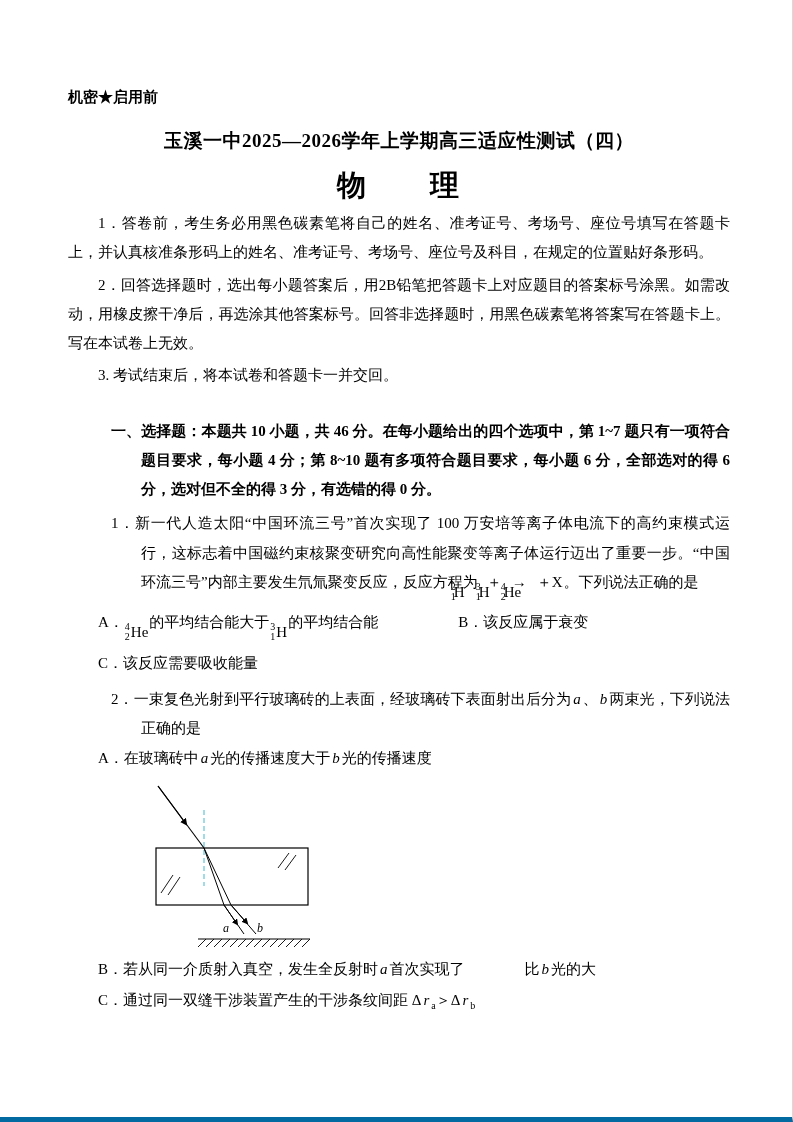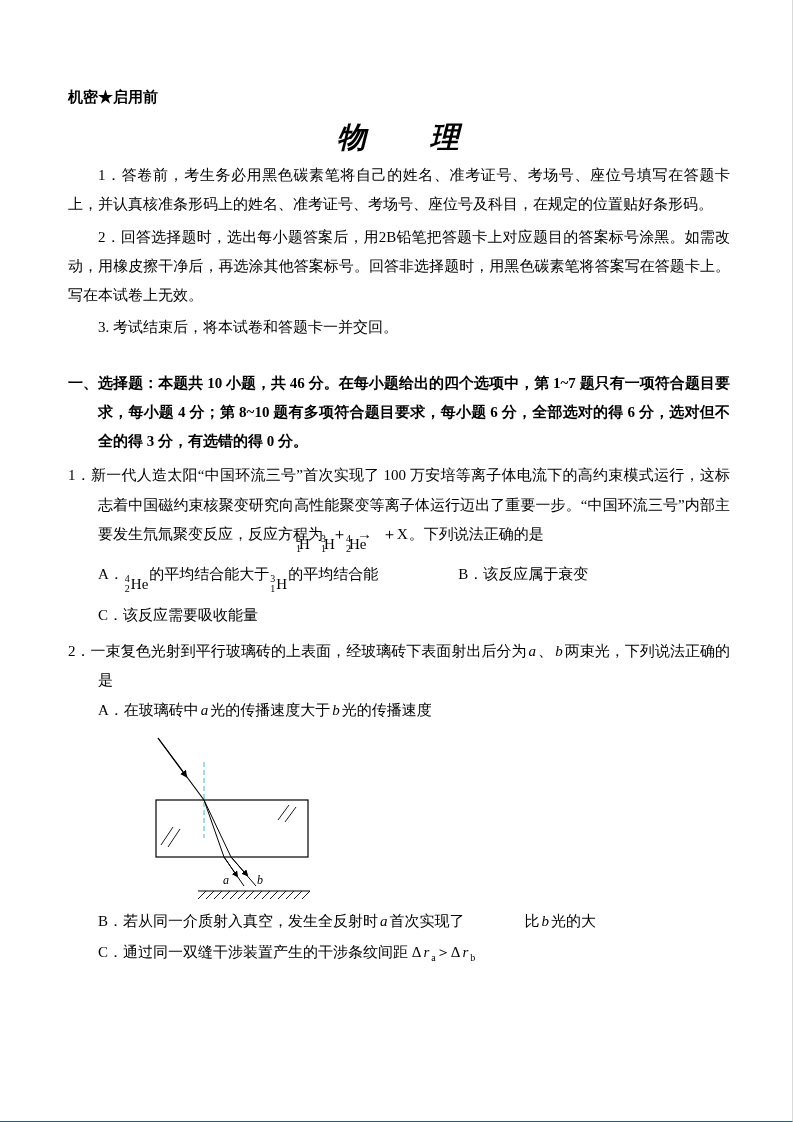--- a/index.html
+++ b/index.html
@@ -9,29 +9,29 @@
     color: #000;
     font-family: "Liberation Serif", "DejaVu Serif", serif;
     font-size: 15px;
     position: relative;
     overflow: hidden;
   }
   .page {
     width: 793px; height: 1122px;
     padding: 88px 62px 0 68px;
     border-right: 1px solid #d9d9d9;
-    border-bottom: 1px solid #0369a1;
+    border-bottom: 5px solid #0369a1;
   }
   .conf { font-weight: bold; font-size: 15px; line-height: 1.2; }
   .title { text-align: center; font-size: 19px; font-weight: bold; margin-top: 22px; letter-spacing: 0.5px; }
-  .subject { text-align: center; font-size: 29px; font-weight: bold; margin-top: 12px; letter-spacing: 2px; font-style: italic; }
+  .subject { text-align: center; font-size: 29px; font-weight: bold; margin-top: 12px; letter-spacing: 2px; }
   .notes-head { font-weight: bold; margin-top: 12px; font-size: 15px; }
   .para { line-height: 1.95; text-align: justify; }
   .indent { text-indent: 2em; margin-top: 3px; }
-  .hang { padding-left: 2em; text-indent: -2em; }
+  .hang { padding-left: 2em; text-indent: -2em; margin-left: 43px; }
   .bold { font-weight: bold; }
   .section { margin-top: 26px; }
   .q { margin-top: 5px; }
   .opts2 {
     display: grid; grid-template-columns: 57% 43%;
     padding-left: 2em; line-height: 2.1;
   }
   .optline { padding-left: 2em; line-height: 2.05; }
   .eq span { margin: 0 1px; }
   .nuclide { display: inline-flex; align-items: center; vertical-align: -3px; margin: 0 1px; }
@@ -44,20 +44,21 @@
   .fig { margin: 8px 0 4px 80px; }
   .fig svg { display: block; }
 </style>
 </head>
 <body>
 
 <div class="page">
 
   <div class="conf">机密★启用前</div>
 
+  <div class="title">玉溪一中2025—2026学年上学期高三适应性测试（四）</div>
 
   <div class="subject">物　　理</div>
 
 
   <p class="para indent">1．答卷前，考生务必用黑色碳素笔将自己的姓名、准考证号、考场号、座位号填写在答题卡上，并认真核准条形码上的姓名、准考证号、考场号、座位号及科目，在规定的位置贴好条形码。</p>
   <p class="para indent">2．回答选择题时，选出每小题答案后，用2B铅笔把答题卡上对应题目的答案标号涂黑。如需改动，用橡皮擦干净后，再选涂其他答案标号。回答非选择题时，用黑色碳素笔将答案写在答题卡上。写在本试卷上无效。</p>
   <p class="para indent">3. 考试结束后，将本试卷和答题卡一并交回。</p>
 
   <p class="para hang bold section">一、选择题：本题共 10 小题，共 46 分。在每小题给出的四个选项中，第 1~7 题只有一项符合题目要求，每小题 4 分；第 8~10 题有多项符合题目要求，每小题 6 分，全部选对的得 6 分，选对但不全的得 3 分，有选错的得 0 分。</p>
 

